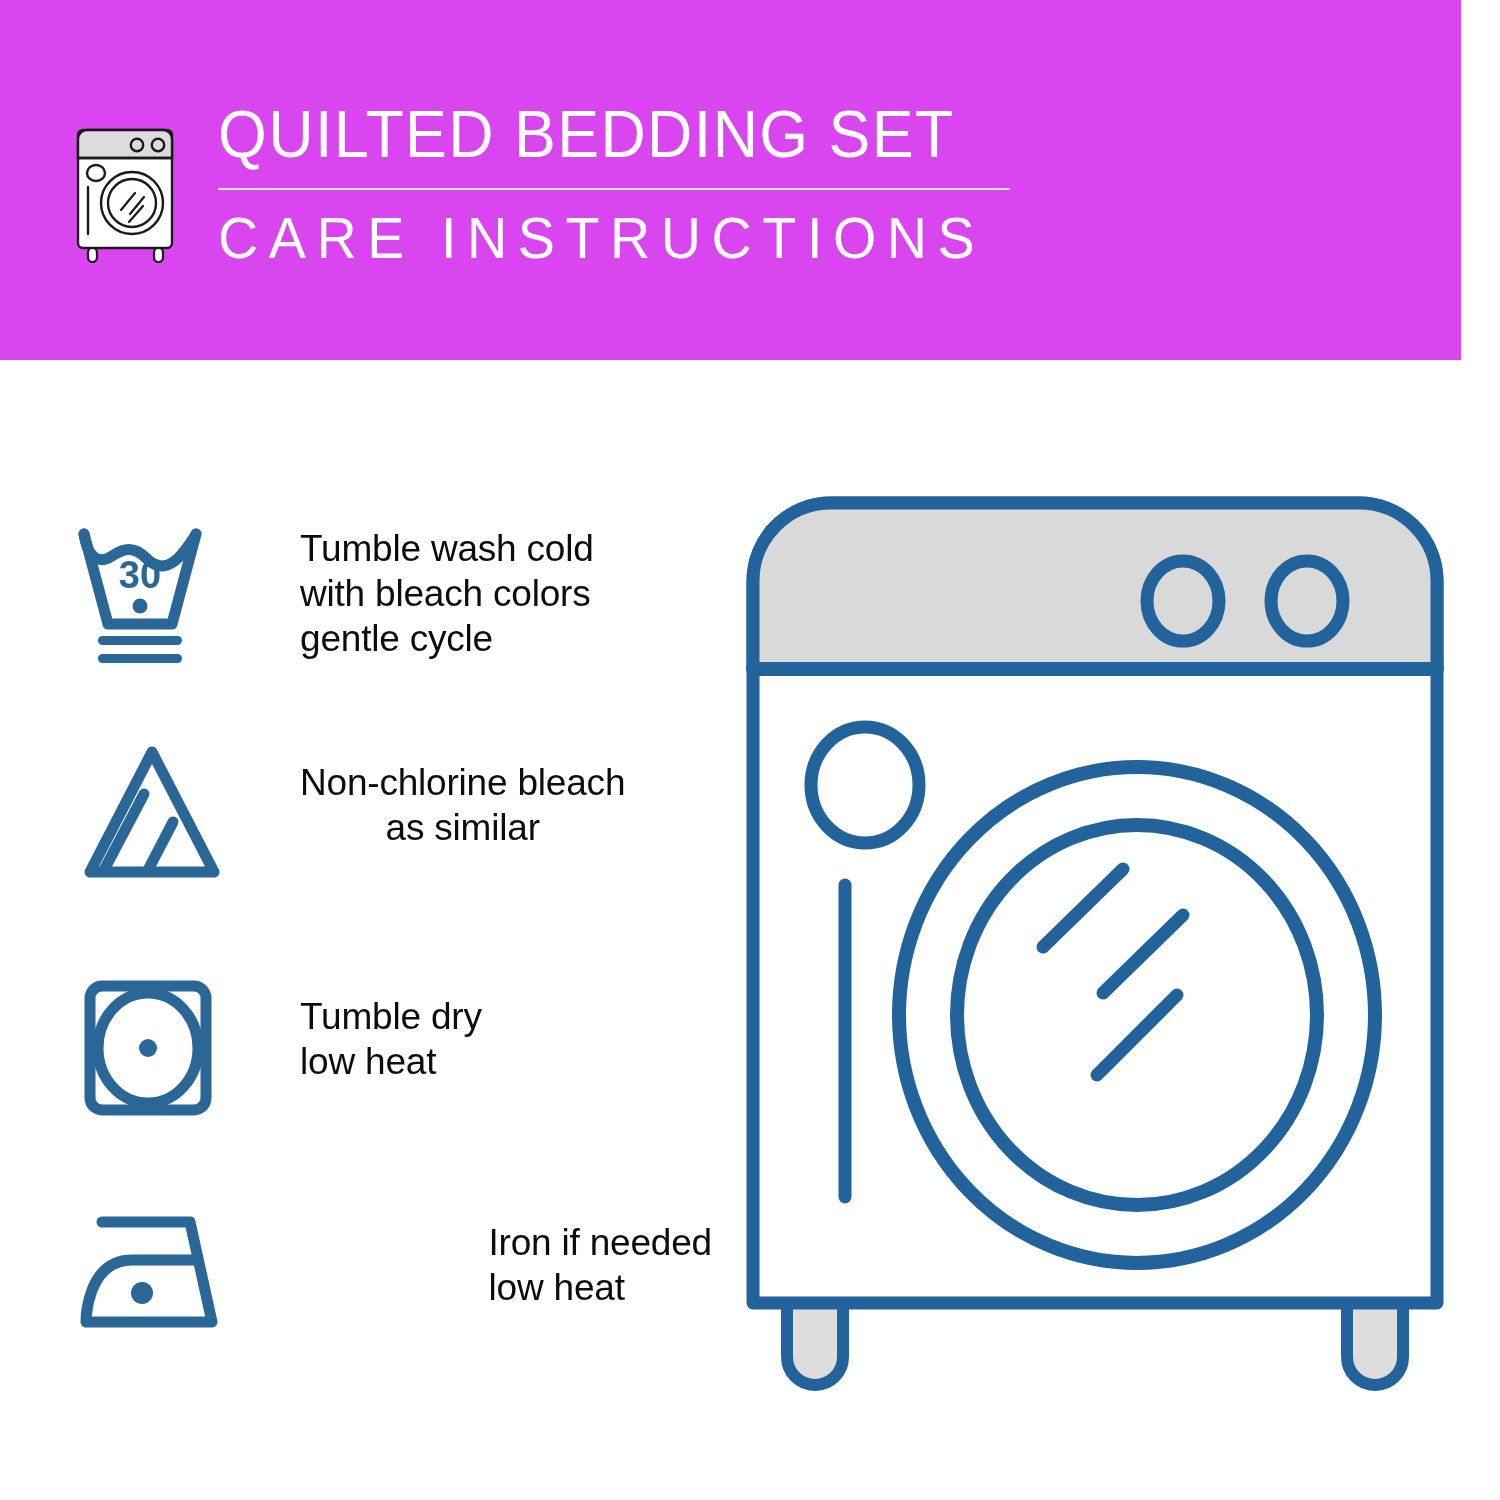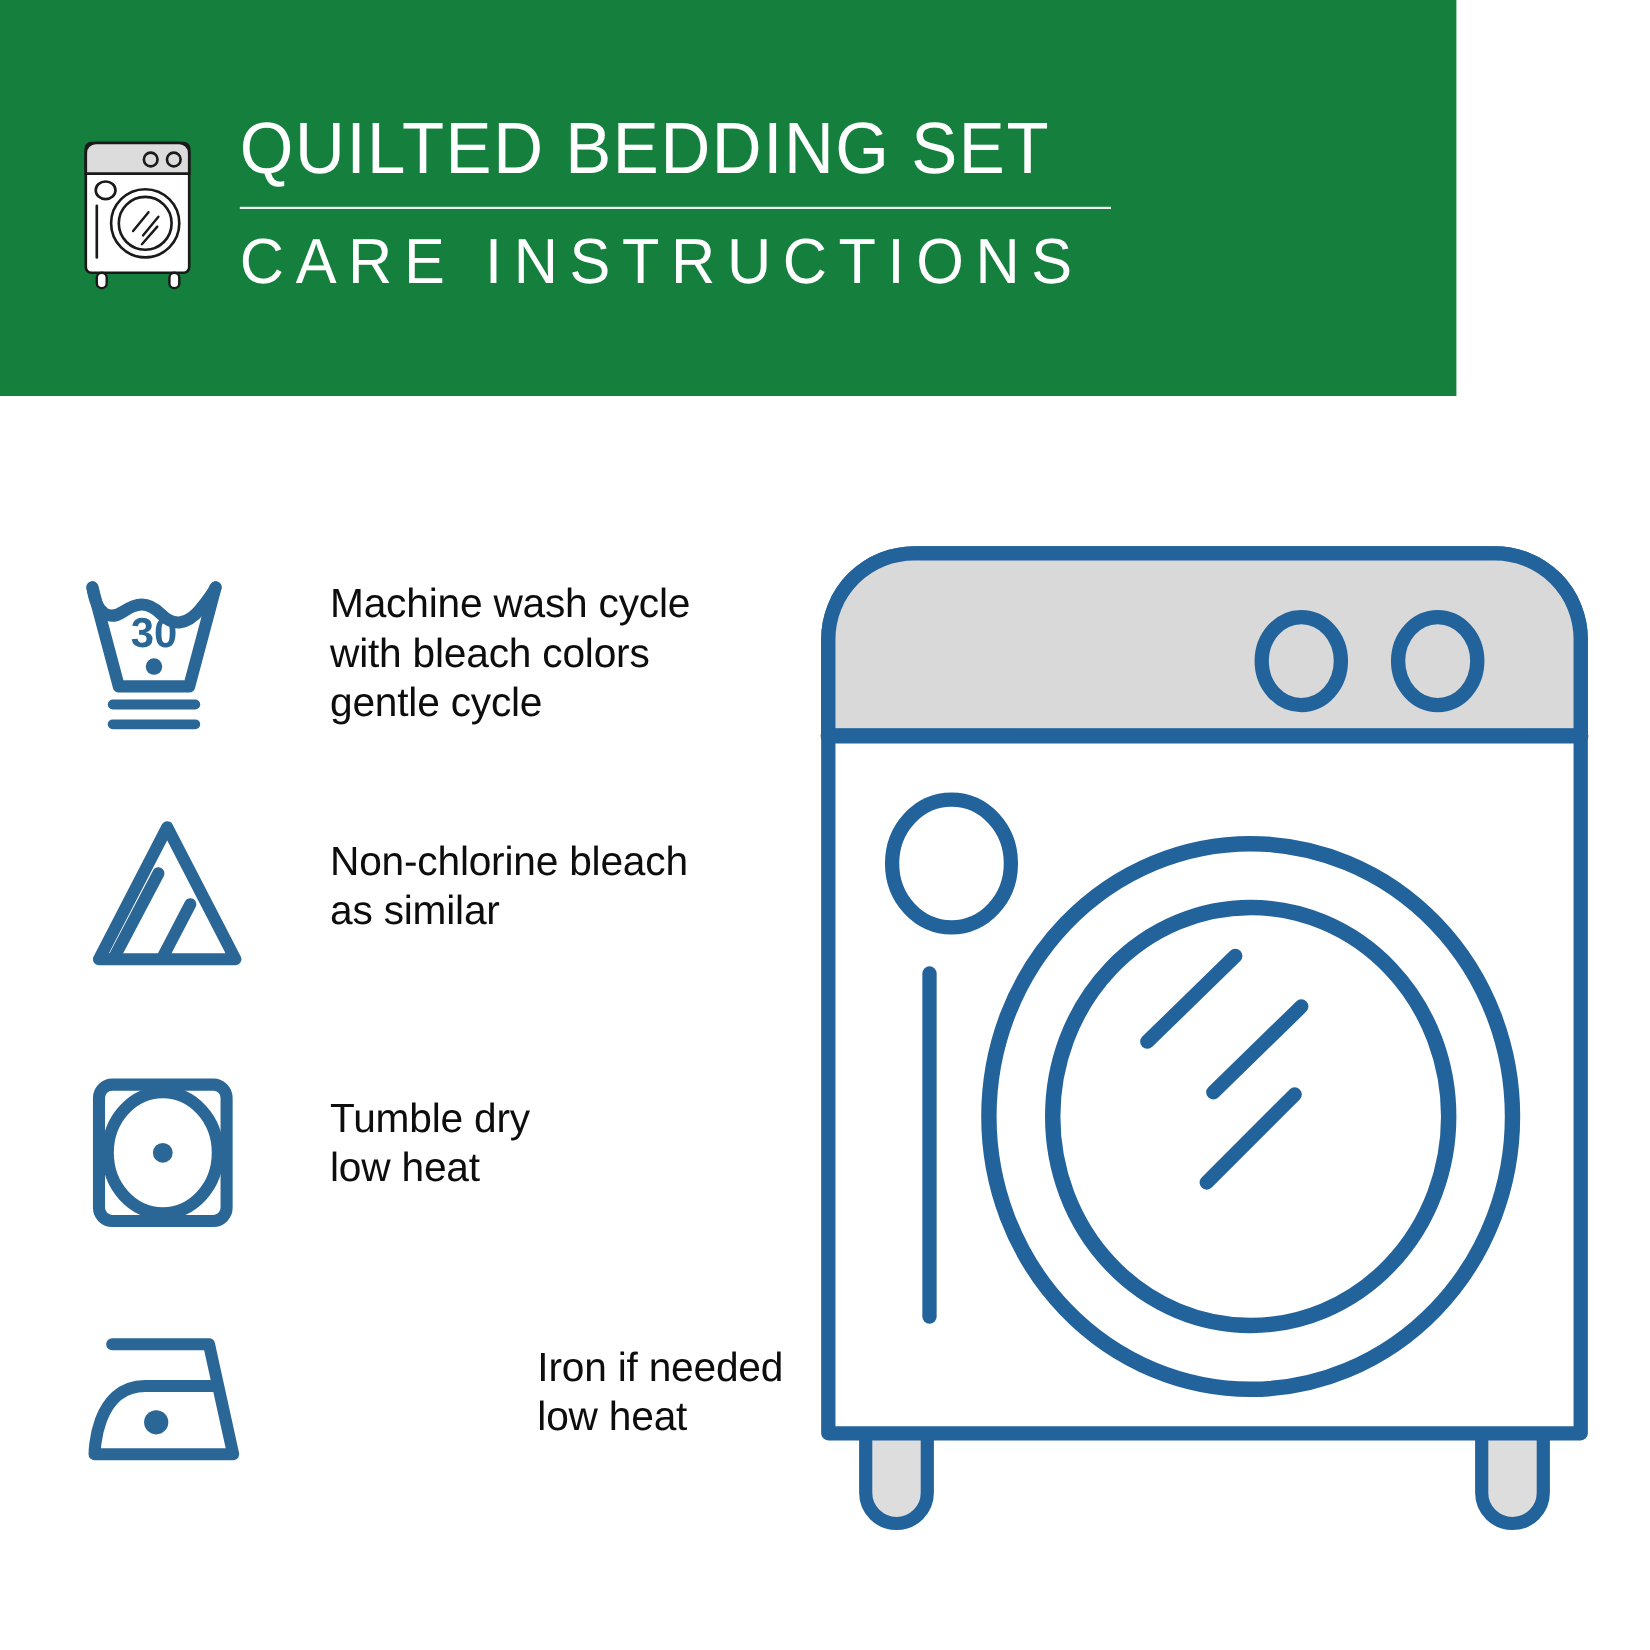--- a/index.html
+++ b/index.html
@@ -9,22 +9,22 @@
     font-family: "Liberation Sans", "DejaVu Sans", sans-serif;
     background:#ffffff;
     position:relative;
     overflow:hidden;
   }
 
   
   .header {
     position:absolute;
     left:0; top:0;
-    width:1324px; height:360px;
-    background:#15803d;
+    width:1461px; height:360px;
+    background:#d946ef;
   }
   .header-icon {
     position:absolute;
     left:66px; top:108px;
     width:122px; height:165px;
   }
   .header-titles {
     position:absolute;
     left:218px; top:98px;
     width:800px;
@@ -66,21 +66,21 @@
     width:730px; height:863px;
   }
   .care-row {
     position:absolute;
     left:72px;
     width:640px;
     display:flex;
     align-items:flex-start;
   }
   .care-row.r1 { top:160px; }
-  .care-row.r2 { top:378px; }
+  .care-row.r2 { top:378px;text-align:center; }
   .care-row.r3 { top:612px; }
   .care-row.r4 { top:838px;justify-content:space-between; }
 
   .care-symbol {
     width:162px;
     flex:0 0 162px;
     height:150px;
     display:flex;
     align-items:center;
     justify-content:flex-start;
@@ -153,21 +153,21 @@
           <path d="M12 14 C16 40 28 44 40 36 C52 28 62 26 74 38 C86 50 98 48 110 34 C118 24 122 18 124 14"></path>
           <path d="M12 14 L36 104 L100 104 L124 14"></path>
         </g>
         <text x="68" y="68" font-family="'Liberation Sans', sans-serif" font-size="38" font-weight="bold" fill="#2A6796" text-anchor="middle">30</text>
         <circle cx="68" cy="86" r="7.5" fill="#2A6796"></circle>
         <rect x="26" y="116" width="84" height="9" rx="4.5" fill="#2A6796"></rect>
         <rect x="26" y="134" width="84" height="9" rx="4.5" fill="#2A6796"></rect>
       </svg>
     </div>
     <div class="care-text">
-      <div>Machine wash cycle</div>
+      <div>Tumble wash cold</div>
       <div>with bleach colors</div>
       <div>gentle cycle</div>
     </div>
   </div>
 
   <div class="care-row r2">
     <div class="care-symbol">
       <svg viewBox="0 0 160 150" width="160" height="150" aria-hidden="true">
         <g fill="none" stroke="#2A6796" stroke-width="11" stroke-linecap="round" stroke-linejoin="round">
           <path d="M80 14 L142 134 L18 134 Z"></path>

